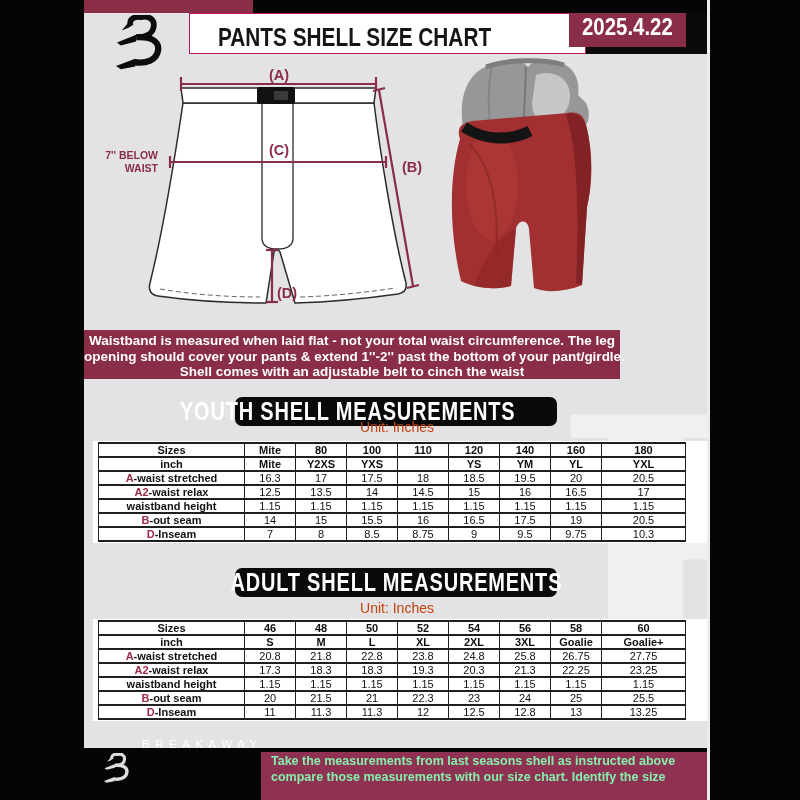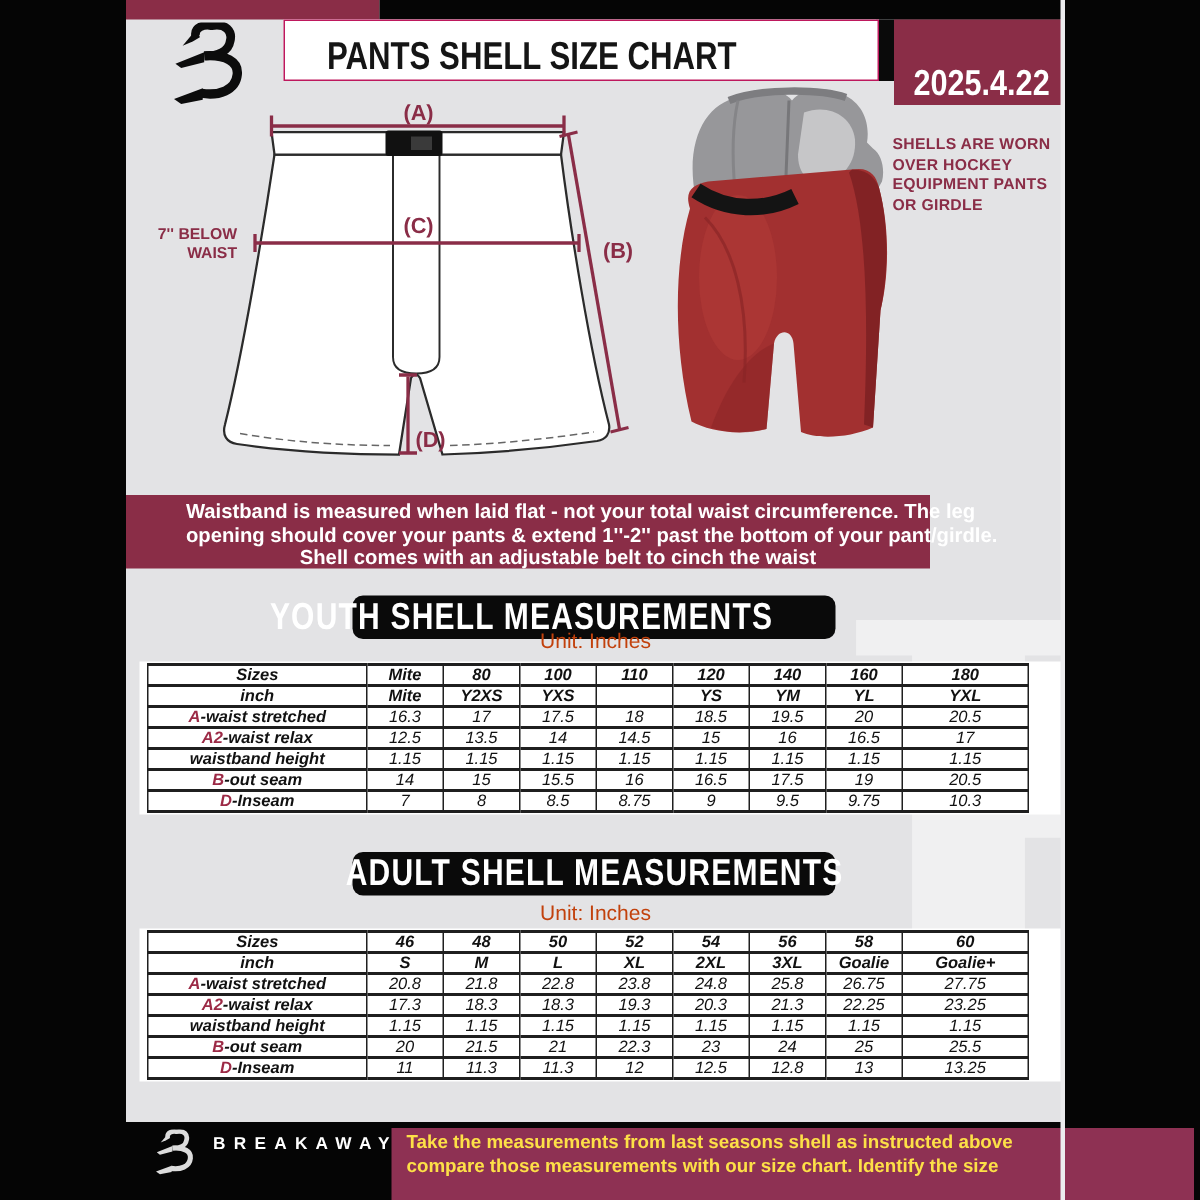--- a/index.html
+++ b/index.html
@@ -10,51 +10,51 @@
   .content{position:absolute;left:84px;top:0;width:626px;height:748px;background:#E3E3E5;overflow:hidden;}
   .wm{position:absolute;left:468px;top:365px;font-family:"DejaVu Serif",serif;font-weight:bold;
       font-size:400px;line-height:1;color:rgba(255,255,255,.48);}
   .strip-maroon{position:absolute;left:0;top:0;width:169px;height:13px;background:var(--maroon);}
   .strip-black{position:absolute;left:169px;top:0;width:457px;height:13px;background:#050505;}
   .title-box{position:absolute;left:105px;top:13px;width:397px;height:41px;background:#fff;
       border:1px solid #be185d;display:flex;align-items:flex-end;padding-left:28px;}
   .title-text{font-size:26px;font-weight:bold;color:#151515;transform:scaleX(.8);
       transform-origin:left center;white-space:nowrap;}
   .header-gap{position:absolute;left:500px;top:13px;width:126px;height:41px;background:#0a0a0a;}
-  .date-box{position:absolute;left:512px;top:13px;width:117px;height:57px;background:var(--maroon);
-      display:flex;align-items:flex-end;justify-content:center;}
+  .date-box{position:absolute;left:485px;top:13px;width:117px;height:34px;background:var(--maroon);
+      display:flex;align-items:flex-start;justify-content:center;}
   .date-text{font-size:24px;font-weight:bold;color:#fff;transform:scaleX(.85);white-space:nowrap;}
   .logo{position:absolute;left:32px;top:15px;}
   .diagram-svg{position:absolute;left:6px;top:55px;}
   .pants-svg{position:absolute;left:346px;top:55px;}
   .note{position:absolute;left:511px;top:90px;color:var(--maroon);font-size:10.5px;font-weight:bold;
       line-height:13.5px;letter-spacing:.2px;}
   .banner{position:absolute;left:0;top:330px;width:536px;height:49px;background:var(--maroon);
-      color:#fff;text-align:center;font-size:13.5px;font-weight:bold;line-height:15.5px;padding-top:3px;padding-left:40px;}
+      color:#fff;text-align:center;font-size:13.5px;font-weight:bold;line-height:15.5px;padding-top:3px;}
   .banner div{white-space:nowrap;}
   .sec-banner{position:absolute;left:151px;width:322px;height:29px;background:#0a0a0a;border-radius:7px;
       color:#fff;display:flex;align-items:center;justify-content:center;}
   .sec-banner .cond{font-size:25px;font-weight:bold;letter-spacing:1px;transform:scaleX(.8);white-space:nowrap;}
   #youth-banner{top:397px;justify-content:flex-end;} #adult-banner{top:568px;}
   .unit{position:absolute;left:0;width:626px;text-align:center;font-size:14px;color:#c2410c;}
   #youth-unit{top:419px;} #adult-unit{top:600px;}
-  .panel{position:absolute;left:9px;width:615px;background:#fff;padding:1px 0 1px 5px;font-style:italic;}
+  .panel{position:absolute;left:9px;width:615px;background:#fff;padding:1px 0 1px 5px;}
   #youth-panel{top:441px;} #adult-panel{top:619px;}
   table{border-collapse:collapse;table-layout:fixed;width:588px;}
   td{border:1px solid #1f1f1f;border-top-width:2px;border-bottom-width:2px;height:14px;
       text-align:center;font-size:11px;color:#111;padding:0;overflow:hidden;white-space:nowrap;}
   td.lbl{font-weight:bold;}
   td.hdr{font-weight:bold;}
   .pfx{color:#9C2A46;}
   .edge-line{position:absolute;left:707px;top:0;width:3px;height:800px;background:#ECECEE;}
   .footer-logo{position:absolute;left:104px;top:753px;}
-  .brand{position:absolute;left:142px;top:757px;color:#fff;font-size:11.5px;font-weight:bold;
+  .brand{position:absolute;left:142px;top:738px;color:#fff;font-size:11.5px;font-weight:normal;
       letter-spacing:5.5px;white-space:nowrap;}
-  .footer-box{position:absolute;left:261px;top:752px;width:535px;height:48px;background:#8E3153;
-      color:#fde047;padding:2px 0 0 10px;font-size:12.5px;font-weight:bold;line-height:15.5px;}
+  .footer-box{position:absolute;left:261px;top:752px;width:446px;height:48px;background:#8E3153;
+      color:#86efac;padding:2px 0 0 10px;font-size:12.5px;font-weight:bold;line-height:15.5px;}
   .footer-box div{white-space:nowrap;}
 </style>
 </head>
 <body>
 
 <div class="page">
 
   <div class="content">
 
     <div class="wm">B</div>
@@ -129,26 +129,20 @@
       <g>
         <path d="M30,84 C26,72 32,68 42,66 L138,58 C150,56 154,62 156,70 C164,100 162,132 157,152 L152,230 C136,237 115,238 104,233 L99,174 C98,164 88,164 86,174 L81,231 C62,236 42,232 31,226 C18,172 20,118 30,84 Z" fill="#A23030"></path>
         <path d="M136,60 C150,100 148,180 146,228 L152,230 L157,152 C162,130 163,96 156,70 C152,61 146,58 138,58 Z" fill="#7E2124" opacity=".9"></path>
         <path d="M86,174 L81,231 C70,234 55,234 44,230 C55,200 70,180 86,174 Z" fill="#8A2527" opacity=".55"></path>
         <ellipse cx="62" cy="130" rx="26" ry="55" fill="#B33C38" opacity=".5"></ellipse>
         <path d="M40,90 C60,110 70,150 66,200" stroke="#8A2527" stroke-width="2" fill="none" opacity=".7"></path>
         <path d="M34,72 C55,86 80,86 100,76" stroke="#141414" stroke-width="11" fill="none"></path>
       </g>
     </svg>
 
-    <div class="note">
-      <div>SHELLS ARE WORN</div>
-      <div>OVER HOCKEY</div>
-      <div>EQUIPMENT PANTS</div>
-      <div>OR GIRDLE</div>
-    </div>
 
     <div class="banner">
       <div>Waistband is measured when laid flat - not your total waist circumference. The leg</div>
       <div>opening should cover your pants &amp; extend 1''-2'' past the bottom of your pant/girdle.</div>
       <div>Shell comes with an adjustable belt to cinch the waist</div>
     </div>
 
     <div class="sec-banner" id="youth-banner">
       <span class="cond">YOUTH SHELL MEASUREMENTS</span>
     </div>

